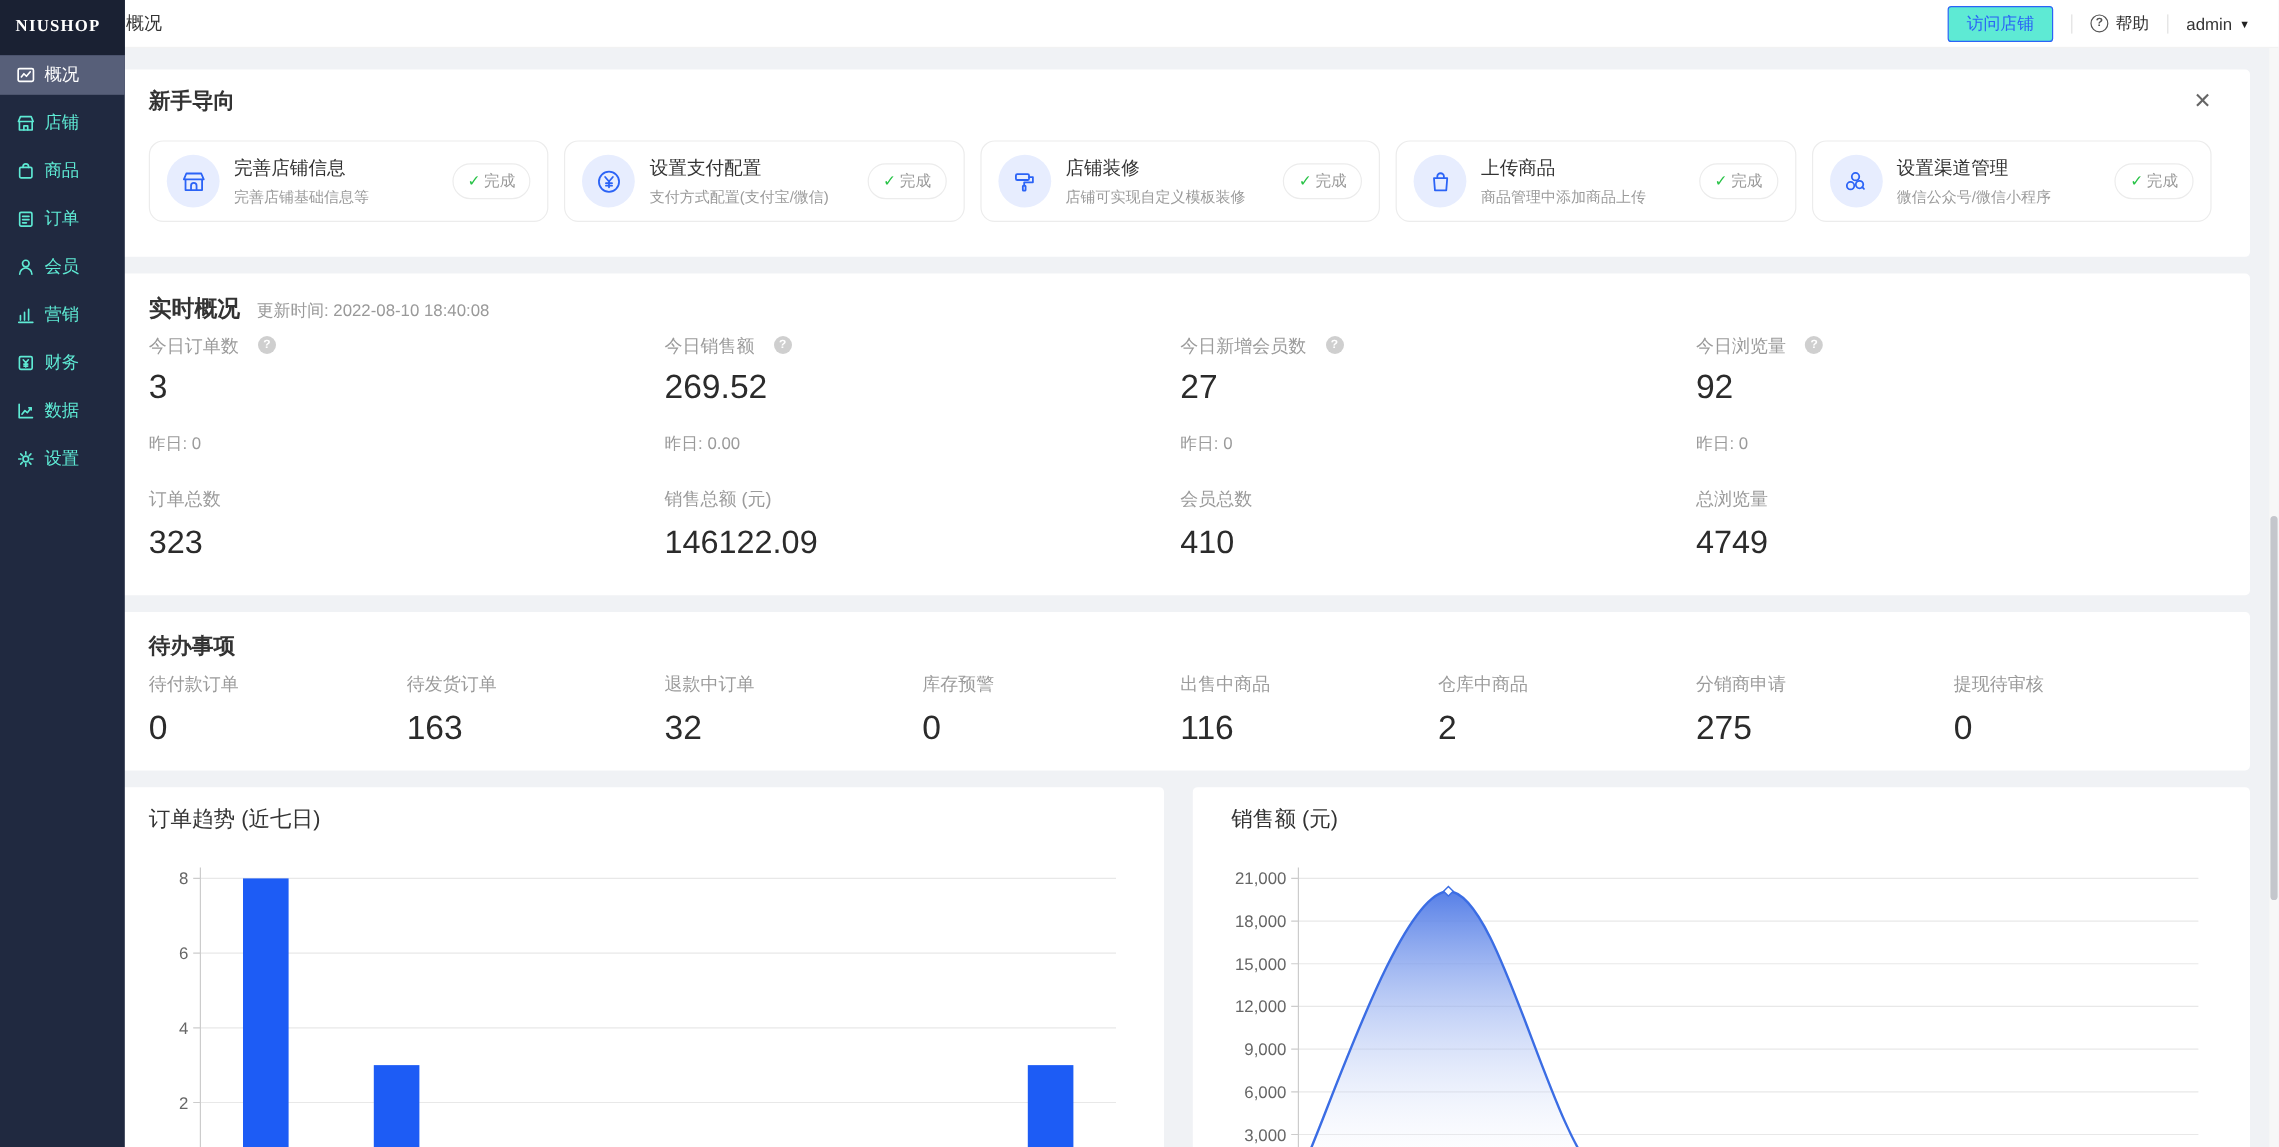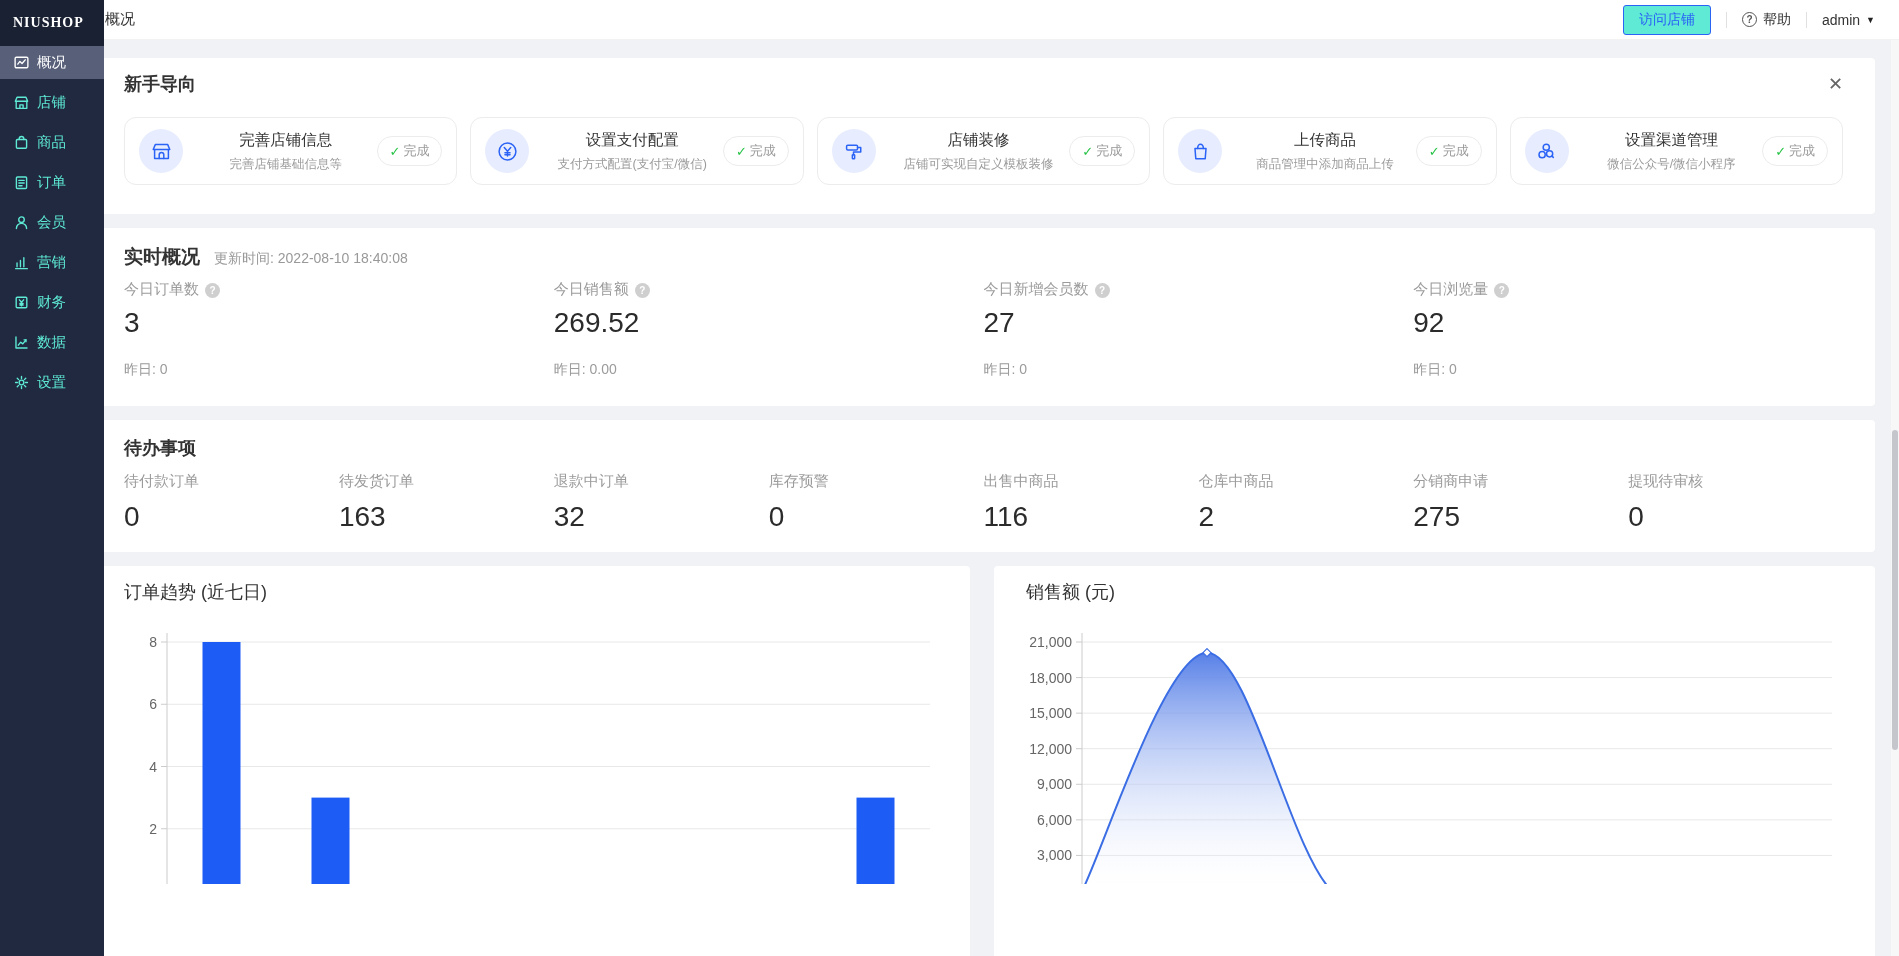--- a/index.html
+++ b/index.html
@@ -28,21 +28,21 @@
   .help-group,.user-group { display:flex; align-items:center; gap:6px; font-size:14px; color:#333; cursor:pointer; }
   .qring { width:15px; height:15px; border:1.3px solid #555; border-radius:50%; color:#555;
            font-size:10px; font-weight:700; display:inline-flex; align-items:center; justify-content:center; }
   .caret { font-size:9px; color:#222; }
 
   
   .content { position:absolute; left:85px; top:40px; right:0; bottom:0; padding:18px 24px 0 7px; overflow:hidden; }
   .card { background:#fff; border-radius:4px; margin-bottom:14px; }
 
   
-  .card-guide { padding:14px 32px 29px;text-align:center; }
+  .card-guide { padding:14px 32px 29px; }
   .guide-head { display:flex; justify-content:space-between; align-items:center; line-height:24px; }
   .card-title { font-size:18px; font-weight:700; color:#333; }
   .close-x { font-size:18px; color:#666; cursor:pointer; line-height:1; }
   .guide-row { display:flex; gap:13px; margin-top:21px; }
   .guide-item { flex:1; border:1px solid #ececec; border-radius:12px; height:68px;
                 display:flex; align-items:center; padding:0 14px 0 14px; cursor:pointer; background:#fff; }
   .g-icon { width:44px; height:44px; border-radius:50%; background:#e7edfe; color:#2b63f6;
             display:flex; align-items:center; justify-content:center; margin-right:12px; flex:none; }
   .g-text { flex:1; min-width:0; }
   .g-title { font-size:15.5px; color:#333; margin-bottom:5px; }
@@ -50,21 +50,21 @@
   .badge { border:1px solid #ececec; border-radius:999px; padding:5px 12px; font-size:13px;
            color:#999; display:flex; align-items:center; gap:3px; flex:none; background:#fff; }
   .badge .chk { color:#27c346; font-weight:700; font-size:13px; }
 
   
   .card-rt { padding:16px 32px 28px; }
   .rt-head { display:flex; align-items:baseline; gap:14px; }
   .rt-title { font-size:19px; font-weight:700; }
   .rt-update { font-size:14px; color:#999; }
   .grid4 { display:grid; grid-template-columns:repeat(4,1fr); margin-top:10px; }
-  .stat-label { font-size:15px; color:#9b9b9b; display:flex; align-items:flex-end; gap:6px; line-height:18px; }
+  .stat-label { font-size:15px; color:#9b9b9b; display:flex; align-items:flex-start; gap:16px; line-height:18px; }
   .qgrey { width:15px; height:15px; border-radius:50%; background:#cfcfcf; color:#fff; font-size:10px;
            font-weight:700; display:inline-flex; align-items:center; justify-content:center; cursor:pointer; }
   .stat-value { font-size:28px; color:#2b2b2b; margin:8px 0 6px; line-height:34px; }
   .stat-yest { font-size:14px; color:#9b9b9b; line-height:18px;margin-top:20px; }
   .grid4b { display:grid; grid-template-columns:repeat(4,1fr); margin-top:30px; }
   .tot-value { font-size:27px; color:#2b2b2b; margin-top:10px; line-height:32px; }
 
   
   .card-todo { padding:16px 32px 18px; }
   .grid8 { display:grid; grid-template-columns:repeat(8,1fr); margin-top:12px; }
@@ -322,20 +322,39 @@
           <div class="stat-value">27</div>
           <div class="stat-yest">昨日: 0</div>
         </div>
         <div class="stat-cell">
           <div class="stat-label">
             <span>今日浏览量</span>
             <span class="qgrey">?</span>
           </div>
           <div class="stat-value">92</div>
           <div class="stat-yest">昨日: 0</div>
+        </div>
+      </div>
+    <div class="grid4b">
+
+    <div class="stat-cell">
+          <div class="stat-label">订单总数</div>
+          <div class="tot-value">323</div>
+        </div>
+        <div class="stat-cell">
+          <div class="stat-label">销售总额 (元)</div>
+          <div class="tot-value">146122.09</div>
+        </div>
+        <div class="stat-cell">
+          <div class="stat-label">会员总数</div>
+          <div class="tot-value">410</div>
+        </div>
+        <div class="stat-cell">
+          <div class="stat-label">总浏览量</div>
+          <div class="tot-value">4749</div>
         </div>
       </div>
   </section>
 
   <section class="card card-todo">
     <span class="card-title">待办事项</span>
     <div class="grid8">
 
     <div class="todo-cell">
           <div class="stat-label">待付款订单</div>

